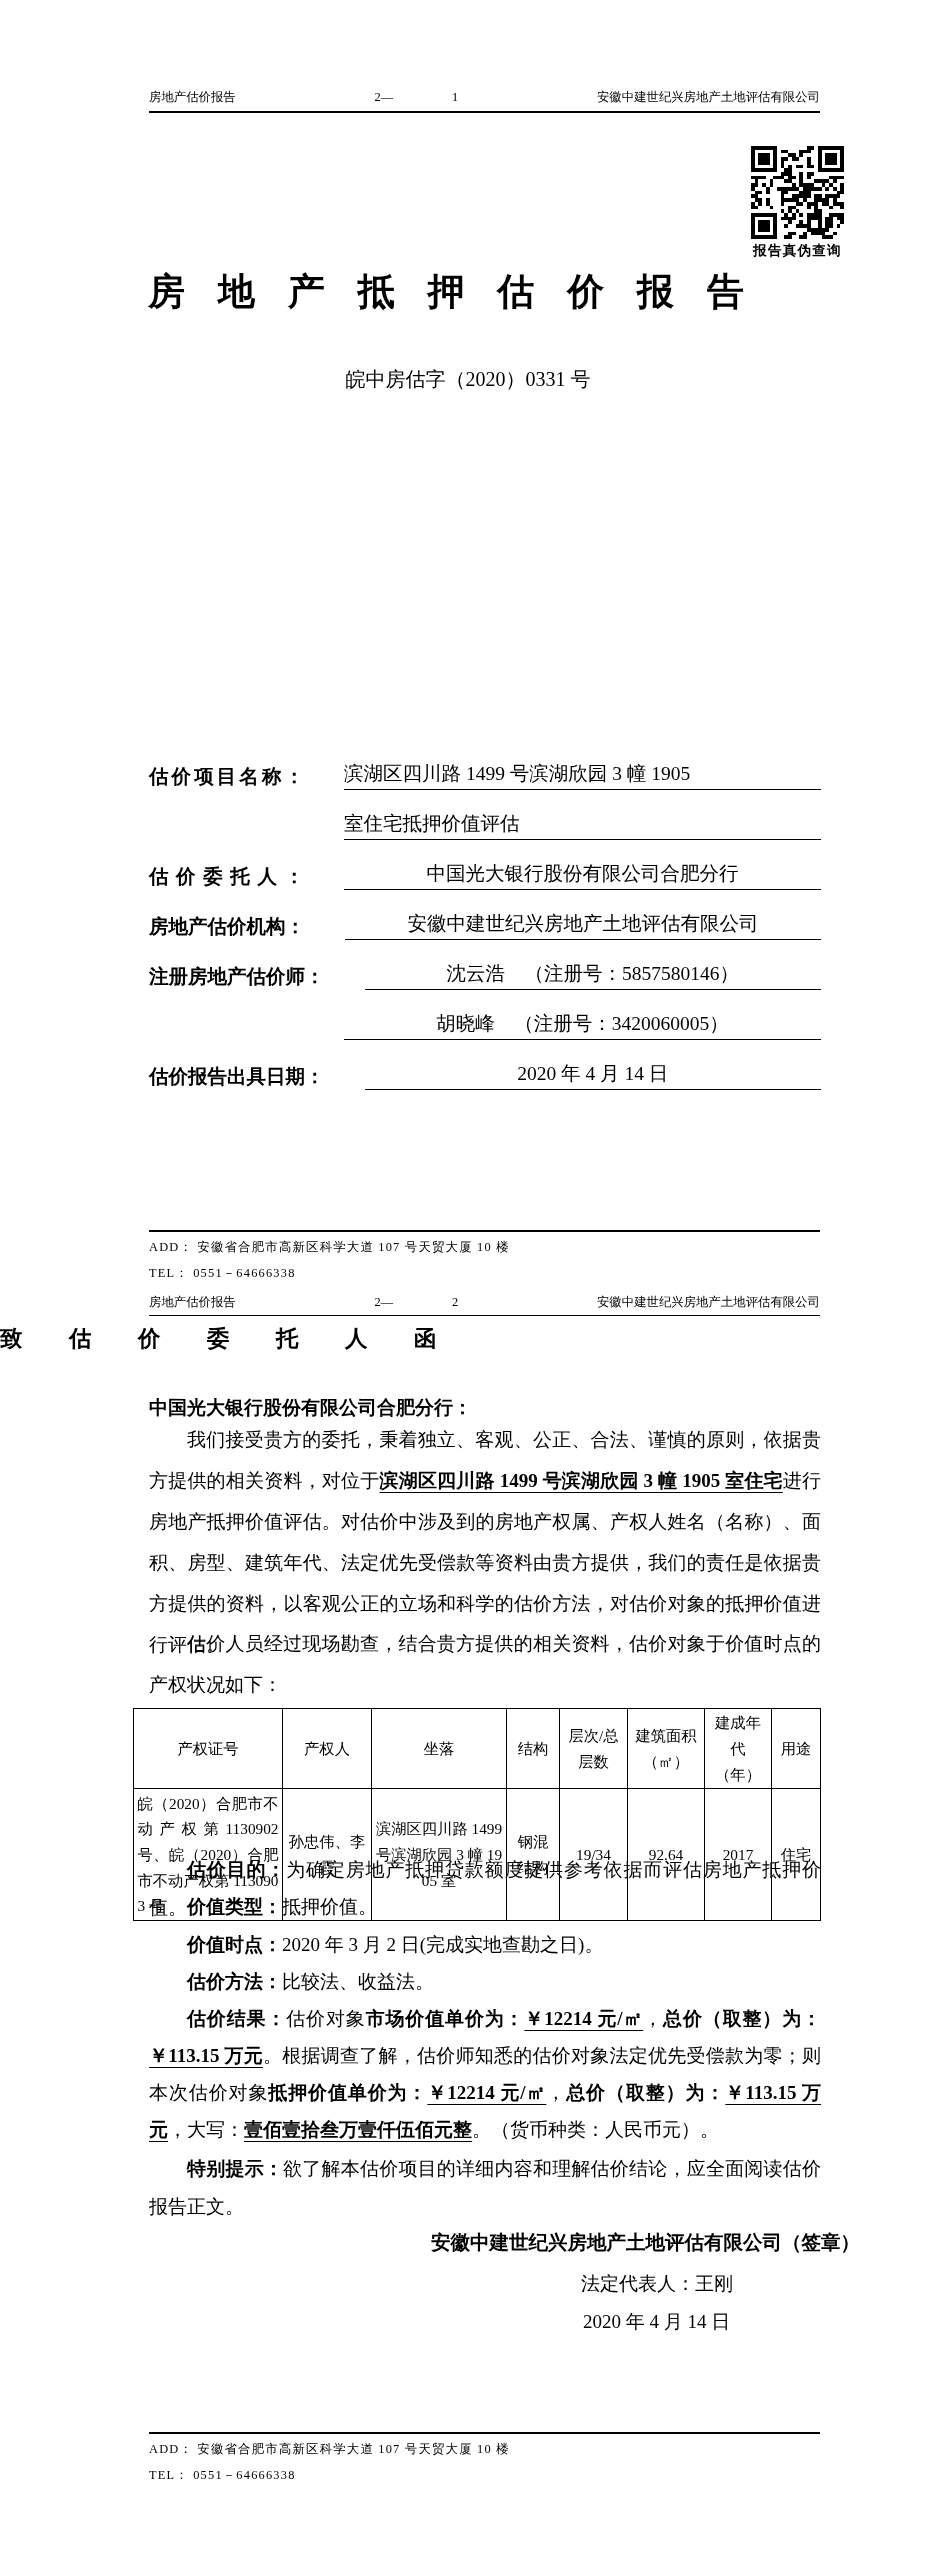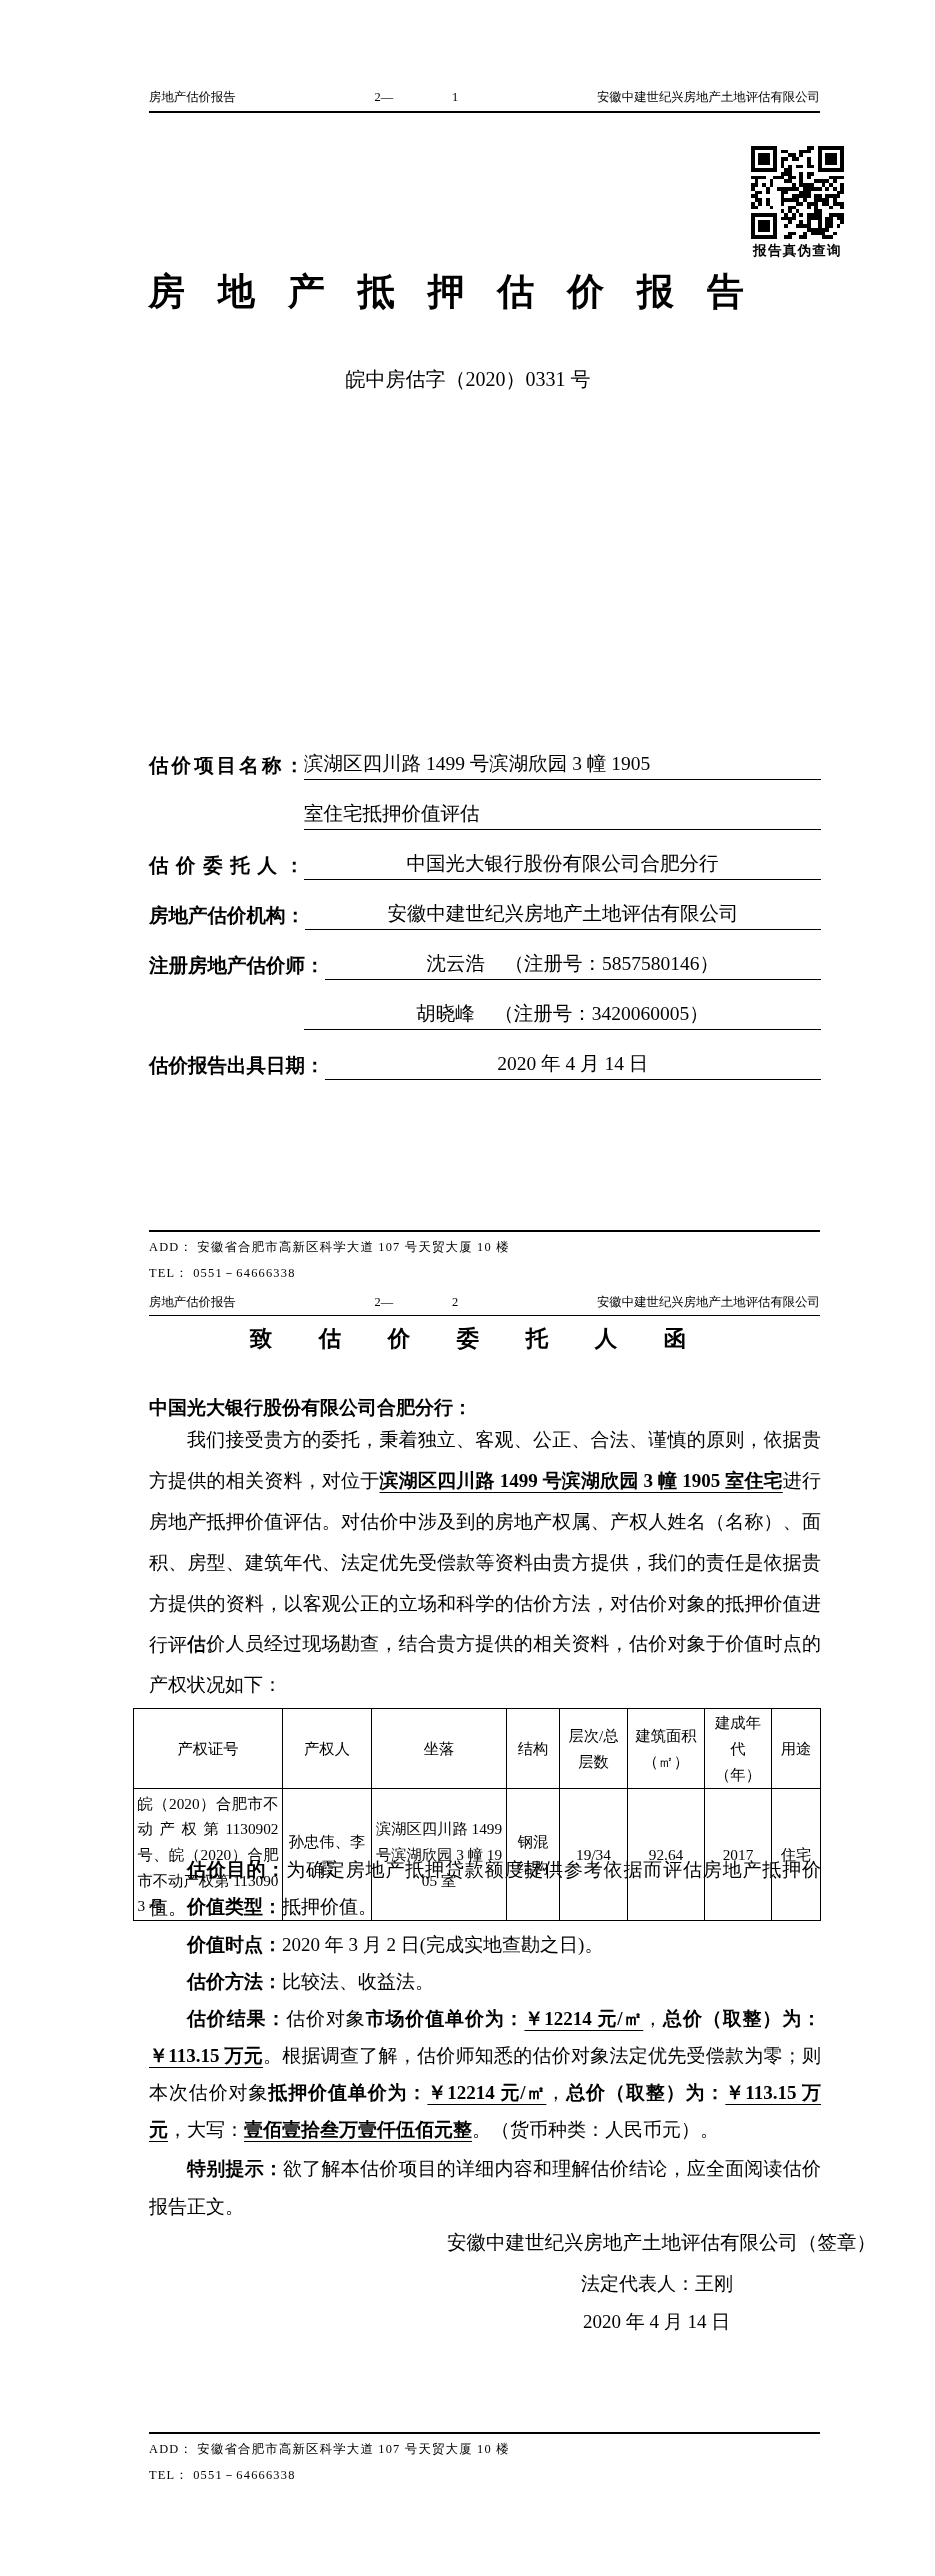--- a/index.html
+++ b/index.html
@@ -22,53 +22,53 @@
     font-size:12.4px;line-height:14px;
   }
   .run-head .hc{display:flex;gap:59px;}
 
   
   .qr-wrap{left:751px;top:146px;width:93px;}
   .qr-caption{left:748px;top:242px;width:99px;text-align:center;font-size:13.6px;font-weight:bold;letter-spacing:1.2px;}
   .main-title{left:0;top:267px;width:892px;text-align:center;font-size:37px;font-weight:bold;word-spacing:23.6px;white-space:nowrap;}
   .doc-no{left:0;top:366px;width:936px;text-align:center;font-size:20px;}
   .info-block{left:149px;top:740px;width:672px;}
-  .info-row{display:flex;align-items:center;height:50px;font-size:19.5px;}
+  .info-row{display:flex;align-items:flex-end;height:50px;font-size:19.5px;gap:40px;}
   .info-label{flex:0 0 155px;font-weight:bold;text-align:justify;text-align-last:justify;white-space:nowrap;}
   .info-value{flex:1;border-bottom:1.8px solid #000;text-align:center;padding-bottom:2.4px;white-space:nowrap;}
   .info-value.left{text-align:left;}
   .info-value.vb{font-weight:normal;}
 
   
   .page-footer{
     left:149px;width:671px;border-top:2.4px solid #000;
     padding-top:7px;font-size:12.4px;letter-spacing:1.2px;
   }
   .page-footer div{margin-bottom:8.8px;}
   .f1{top:1230px;} .f2{top:2432px;}
 
   
   .h2{top:1295px;height:19.5px;border-bottom:1.8px solid #000;}
-  .letter-title{left:0;top:1323px;width:936px;text-align:center;font-size:22.4px;font-weight:bold;word-spacing:41px;white-space:nowrap;}
+  .letter-title{left:0;top:1323px;width:936px;font-size:22.4px;font-weight:bold;word-spacing:41px;white-space:nowrap;}
   .addressee{left:149px;top:1395px;font-size:19px;font-weight:bold;}
   .para{left:149px;width:672px;font-size:19px;line-height:41px;text-align:justify;text-indent:2em;}
   .p1{top:1419px;} .p2{top:1623px;}
   .pshort{line-height:38px;}
   .p3{top:1851px;} .p4{top:1888px;} .p5{top:1926px;} .p6{top:1963px;}
   .p7{top:2000px;line-height:37px;} .p8{top:2150px;line-height:38px;}
 
   
   .ptable{left:133px;top:1708px;width:688px;border-collapse:collapse;table-layout:fixed;font-size:15.3px;}
   .ptable td,.ptable th{border:1.2px solid #000;padding:1.2px 3.5px;text-align:center;vertical-align:middle;font-weight:normal;line-height:1.68;word-break:break-all;}
   .ptable th{height:58px;}
   .ptable td{height:74px;}
   .ptable td.jl{text-align:justify;}
 
   
-  .sig-company{right:104px;top:2229px;font-size:19.5px;}
+  .sig-company{right:120px;top:2229px;font-size:19.5px;font-weight:bold;}
   .sig-rep{left:581px;top:2271px;font-size:19px;}
   .sig-date{left:583px;top:2309px;font-size:19px;}
 </style>
 </head>
 <body>
 
 <div class="sheet">
 
   <div class="abs run-head" style="top:90px;">
     <span>房地产估价报告</span>

